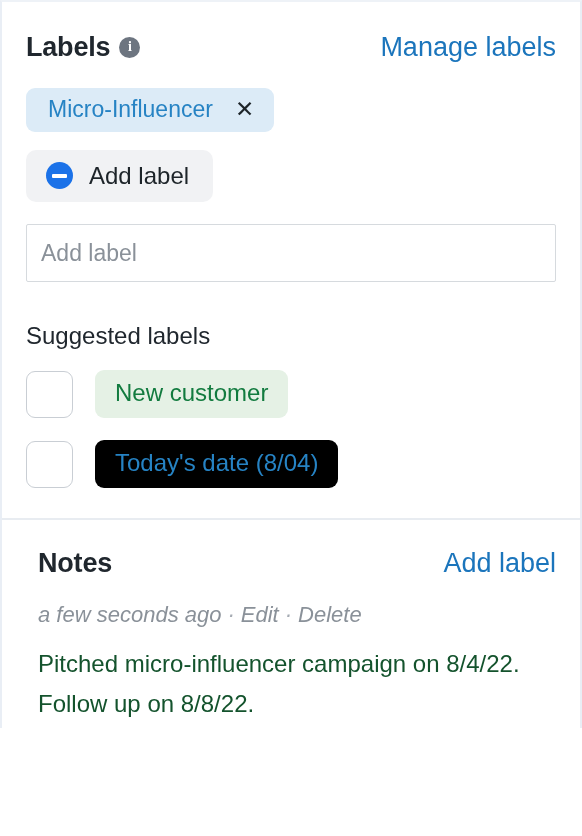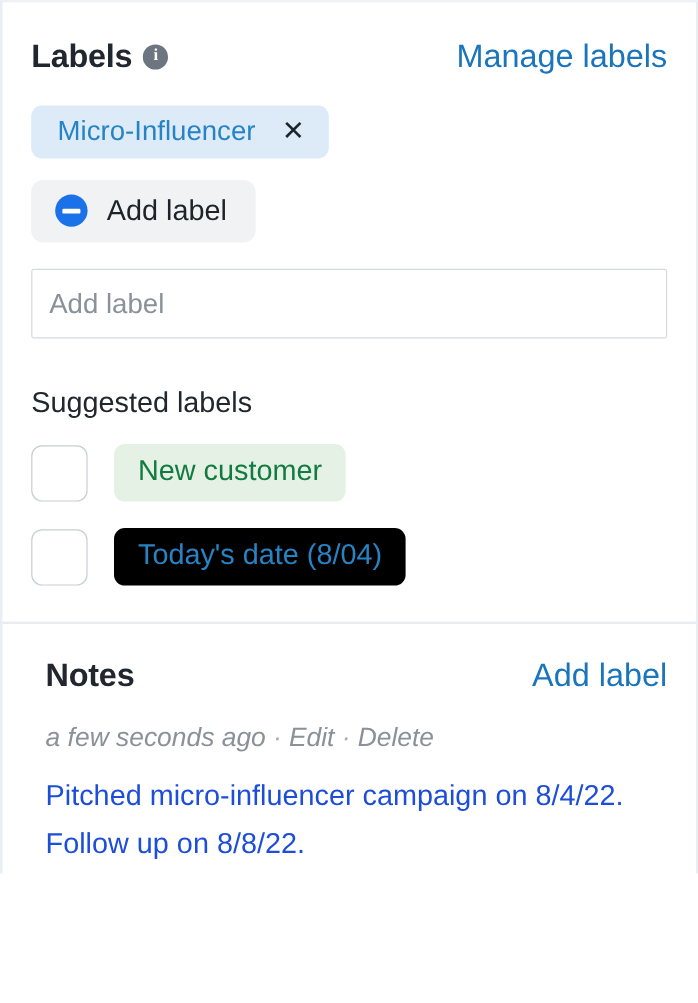--- a/index.html
+++ b/index.html
@@ -236,21 +236,21 @@
     color: #8a9199;
     line-height: 1;
     font-style: italic;
   }
   .note-meta .sep { margin: 0 6px; color: #a5abb3; }
   .note-meta .act { cursor: pointer; color: #8a9199; }
 
   .note-body {
     margin-top: 18px;
     font-size: 24px;
-    color: #1d4ed8;
+    color: #14532d;
     line-height: 1.68;
     max-width: 500px;
   }
 </style>
 </head>
 <body>
 
 <div class="panel">
 
   <div class="labels-section">

